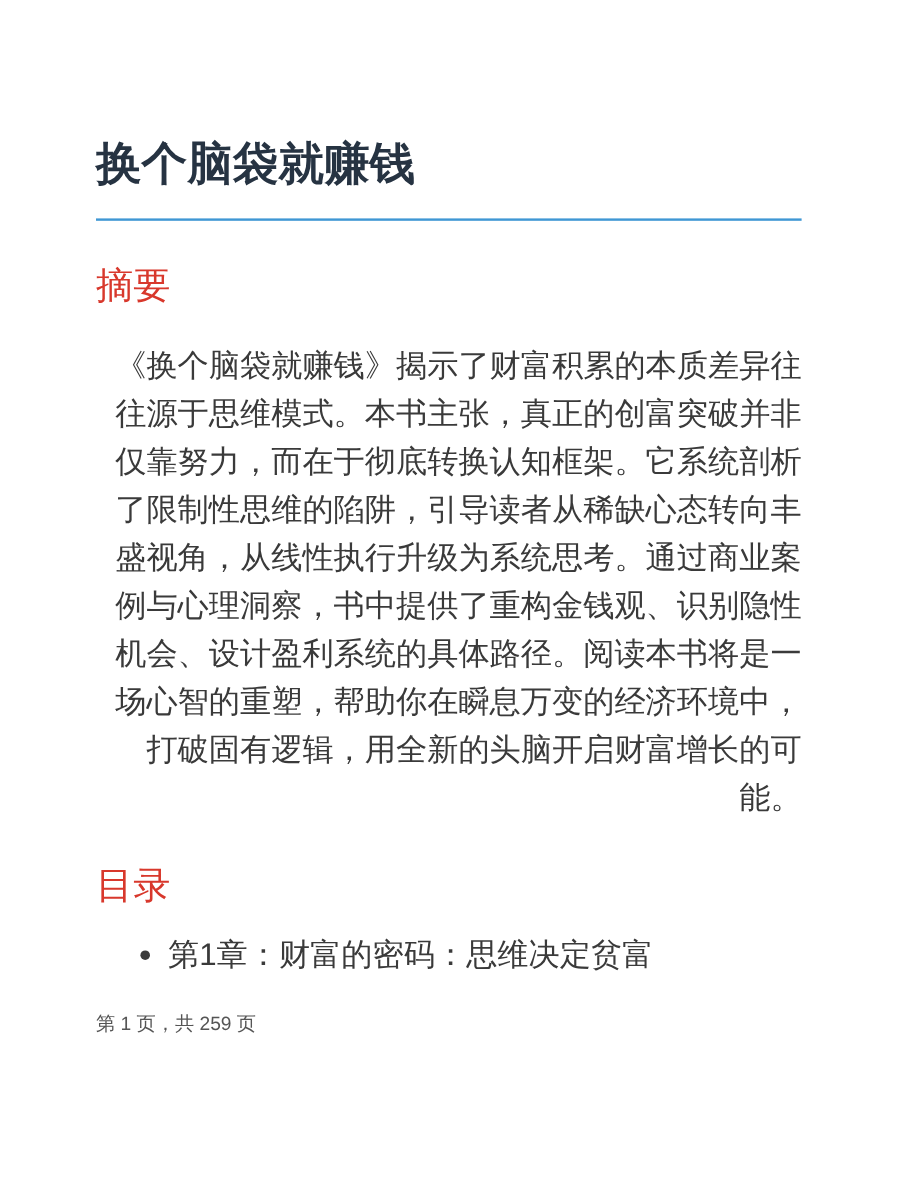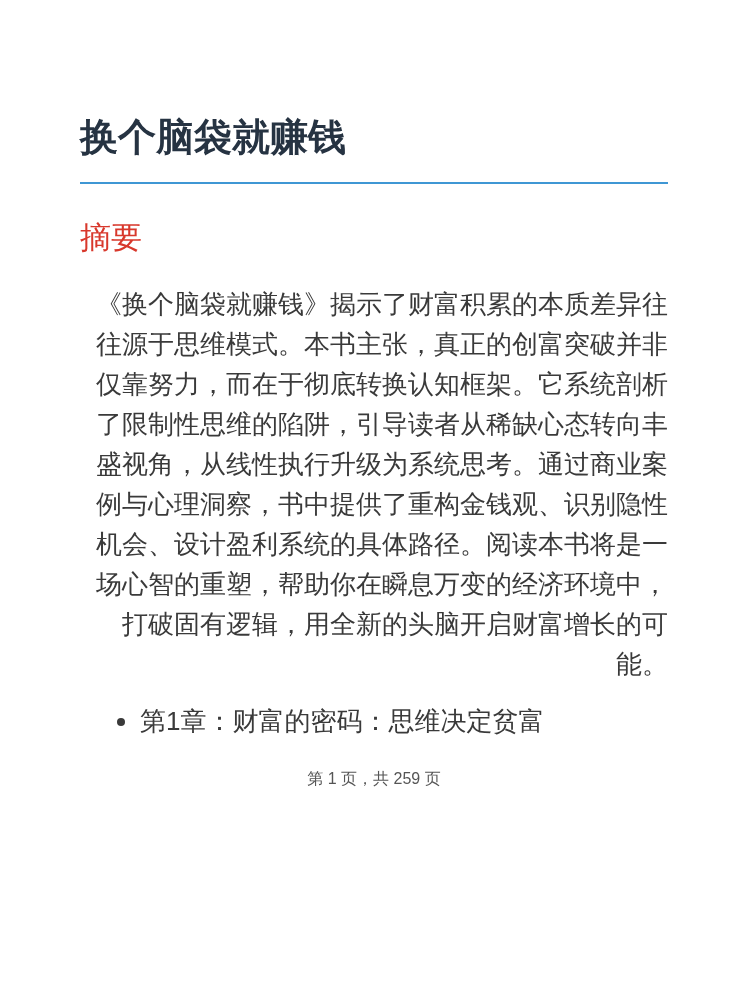--- a/index.html
+++ b/index.html
@@ -55,38 +55,38 @@
     list-style-type: disc;
     color: var(--body-text, #3a3a3a);
   }
   ul.toc ul {
     margin: 22px 0 0 0;
     padding-left: 48px;
     list-style-type: circle;
   }
   .footer {
     margin-top: 26px;
-    text-align: center;
     font-size: 16px;
     color: var(--footer-text, #555555);
   }
 </style>
 </head>
 <body>
 
 <div class="page">
 
   <h1 class="doc-title">换个脑袋就赚钱</h1>
 
   <div class="divider"></div>
 
   <h2 class="section-heading">摘要</h2>
 
   <p class="abstract">《换个脑袋就赚钱》揭示了财富积累的本质差异往往源于思维模式。本书主张，真正的创富突破并非仅靠努力，而在于彻底转换认知框架。它系统剖析了限制性思维的陷阱，引导读者从稀缺心态转向丰盛视角，从线性执行升级为系统思考。通过商业案例与心理洞察，书中提供了重构金钱观、识别隐性机会、设计盈利系统的具体路径。阅读本书将是一场心智的重塑，帮助你在瞬息万变的经济环境中，打破固有逻辑，用全新的头脑开启财富增长的可能。</p>
 
+  <h2 class="section-heading">目录</h2>
 
   <ul class="toc">
     <li>
       <span>第1章：财富的密码：思维决定贫富</span>
     </li>
   </ul>
 
   <div class="footer">第 1 页，共 259 页</div>
 
 </div>

